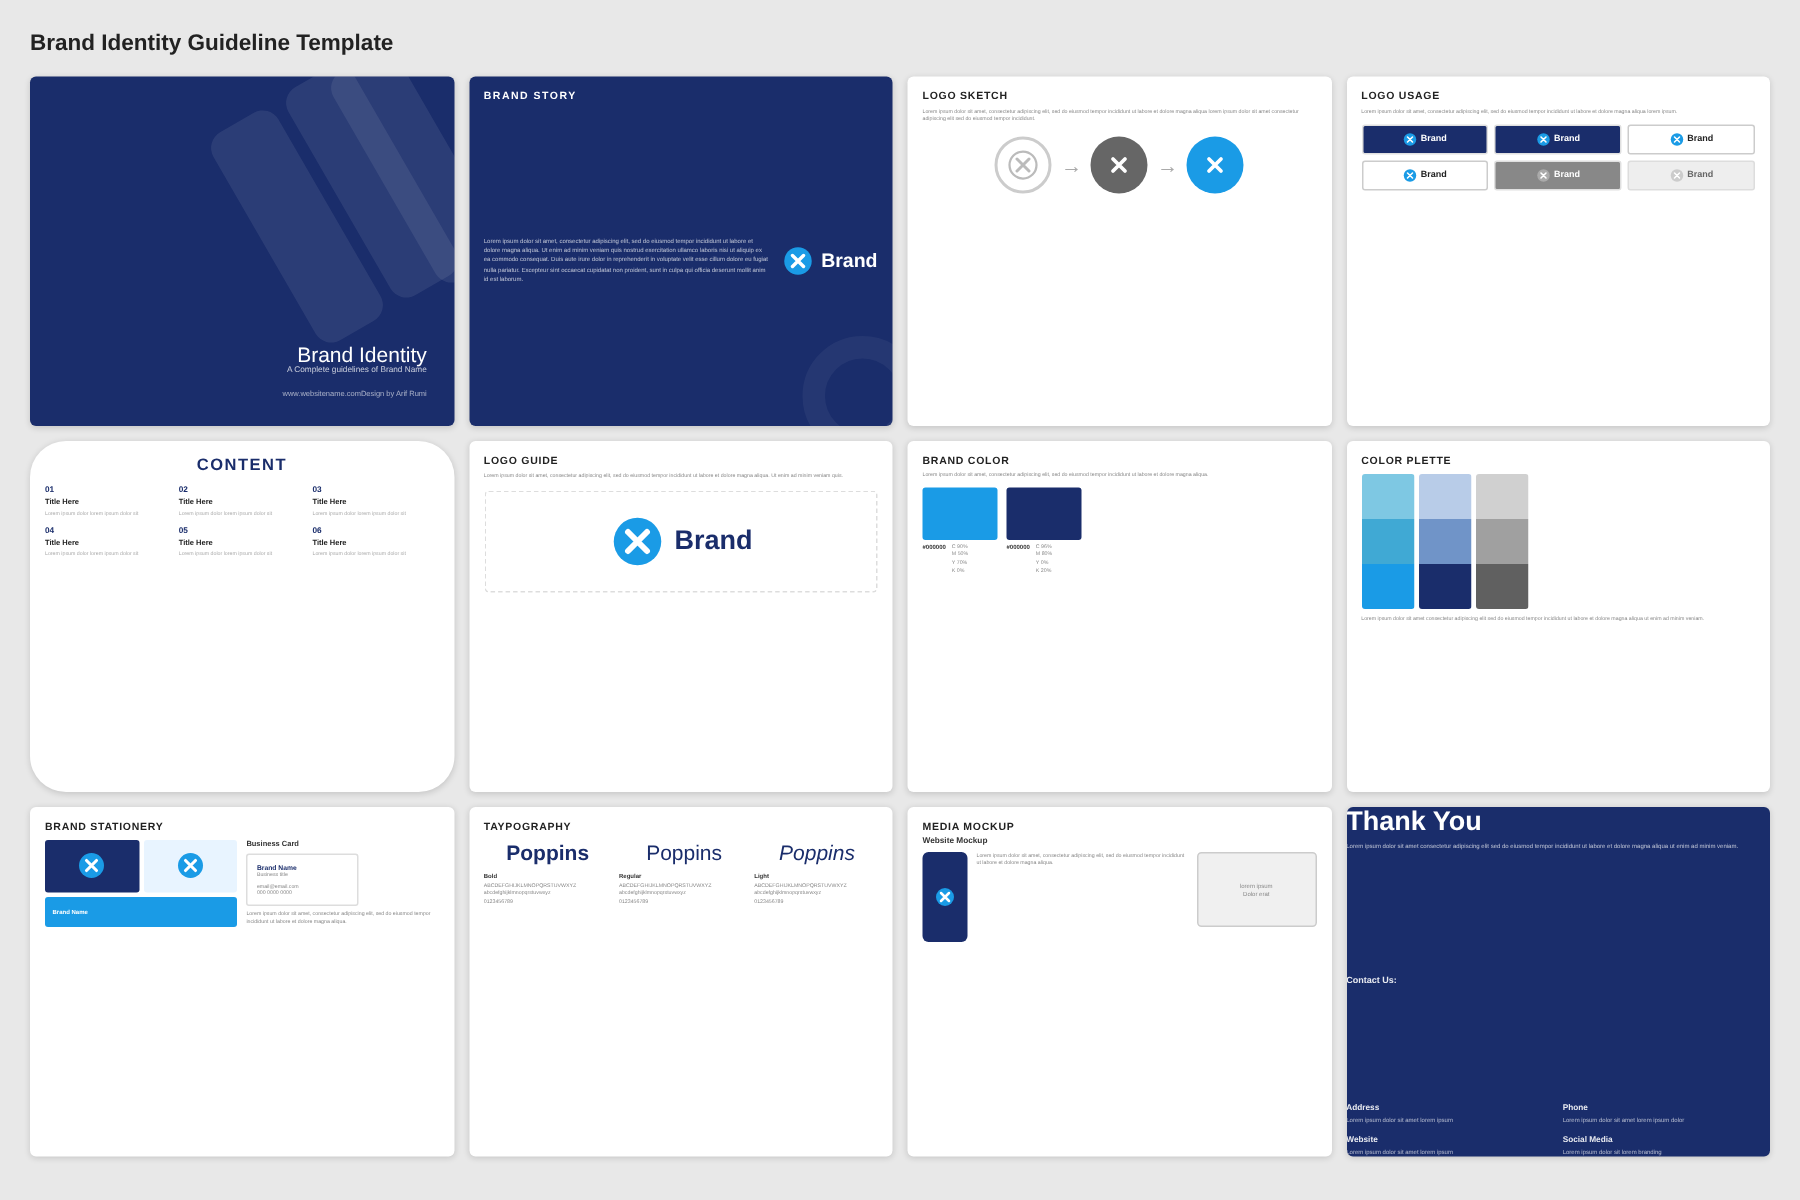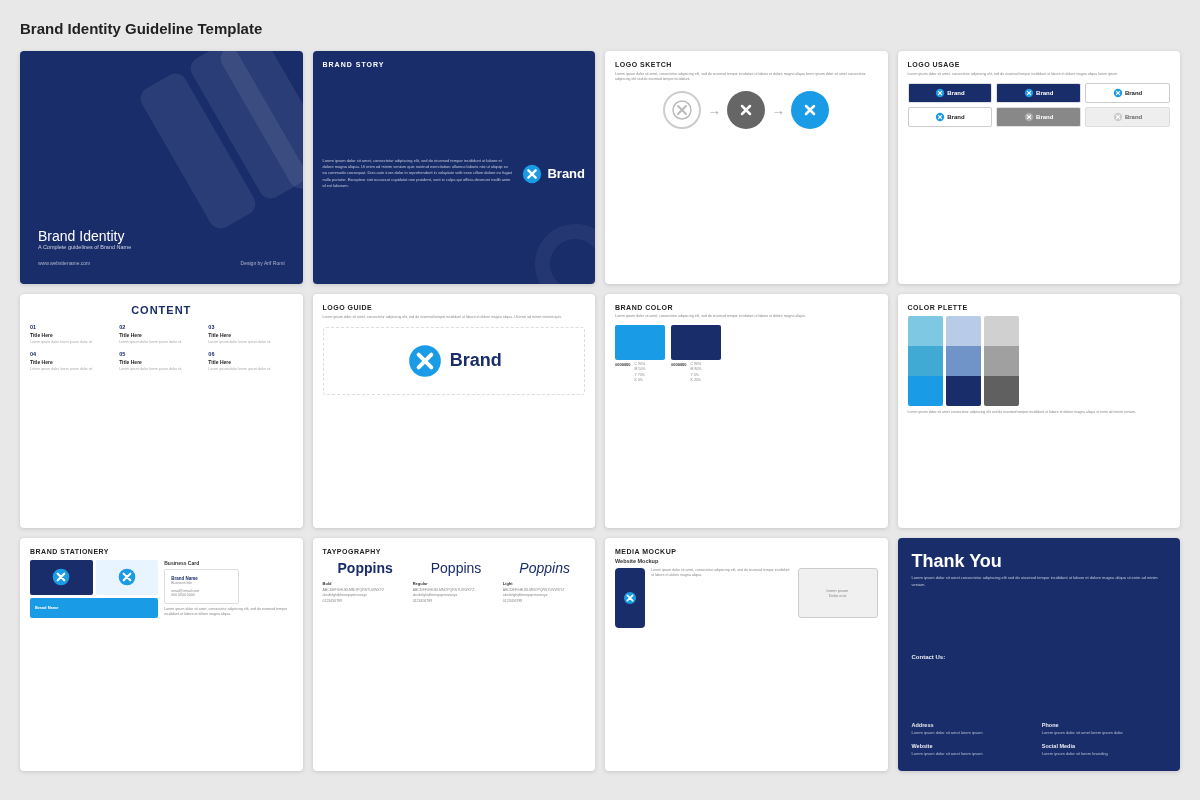--- a/index.html
+++ b/index.html
@@ -99,21 +99,21 @@
     }
     .lu-item.dark { background: #1a2d6b; }
     .lu-item.gray { background: #888; }
     .lu-item.light-border { border: 1px solid #ccc; }
     .lu-item-text { font-size: 6px; font-weight: 700; }
     .lu-item-text.white { color: #fff; }
     .lu-item-text.dark-text { color: #222; }
     .lu-item-text.gray-text { color: #666; }
 
     
-    .slide-content { padding: 10px; }
+    .slide-content { padding: 10px; border-radius: 24px; }
     .content-title { font-size: 11px; font-weight: 900; color: #1a2d6b; text-align: center; margin-bottom: 8px; letter-spacing: 1px; }
     .content-grid { display: grid; grid-template-columns: repeat(3, 1fr); gap: 5px; }
     .content-item { display: flex; flex-direction: column; gap: 2px; }
     .content-item-num { font-size: 5.5px; font-weight: 700; color: #1a2d6b; }
     .content-item-heading { font-size: 5px; font-weight: 700; color: #222; }
     .content-item-text { font-size: 3.5px; color: #aaa; line-height: 1.5; }
 
     
     .slide-logo-guide { padding: 10px; }
     .lg-title { font-size: 7px; font-weight: 700; color: #222; letter-spacing: 0.5px; margin-bottom: 4px; }
@@ -165,21 +165,20 @@
     .slide-media { padding: 10px; }
     .mm-title { font-size: 7px; font-weight: 700; color: #222; letter-spacing: 0.5px; margin-bottom: 3px; }
     .mm-content { display: flex; gap: 6px; align-items: flex-start; }
     .mm-phone { width: 30px; height: 60px; background: #1a2d6b; border-radius: 4px; display: flex; align-items: center; justify-content: center; }
     .mm-laptop { width: 80px; height: 50px; background: #f0f0f0; border-radius: 3px; border: 1.5px solid #ccc; display: flex; flex-direction: column; align-items: center; justify-content: center; font-size: 5px; color: #888; }
     .mm-text { font-size: 3.5px; color: #888; line-height: 1.6; flex: 1; }
 
     
     .slide-thankyou {
       background: #1a2d6b;
-      padding: 14px;
       display: flex;
       flex-direction: column;
       justify-content: space-between;
     }
     .ty-big-text { color: #fff; font-size: 18px; font-weight: 900; line-height: 1.1; margin-bottom: 4px; }
     .ty-sub-text { color: rgba(255,255,255,0.7); font-size: 4px; line-height: 1.6; margin-bottom: 8px; }
     .ty-contact { display: grid; grid-template-columns: 1fr 1fr; gap: 6px; }
     .ty-contact-col { }
     .ty-contact-label { color: rgba(255,255,255,0.9); font-size: 5.5px; font-weight: 700; margin-bottom: 2px; }
     .ty-contact-val { color: rgba(255,255,255,0.65); font-size: 4px; line-height: 1.6; }
@@ -507,21 +506,21 @@
 </div>
 
 <style>
   
   .grid {
     grid-template-columns: repeat(4, 1fr);
     grid-template-rows: repeat(3, 1fr);
   }
   
   
-  .slide-cover { grid-column: 1; grid-row: 1; }
+  .slide-cover { grid-column: 1; grid-row: 1; align-items: flex-end; }
   .slide-story { grid-column: 2; grid-row: 1; }
   
   
   
   
   
   
   
   
   

